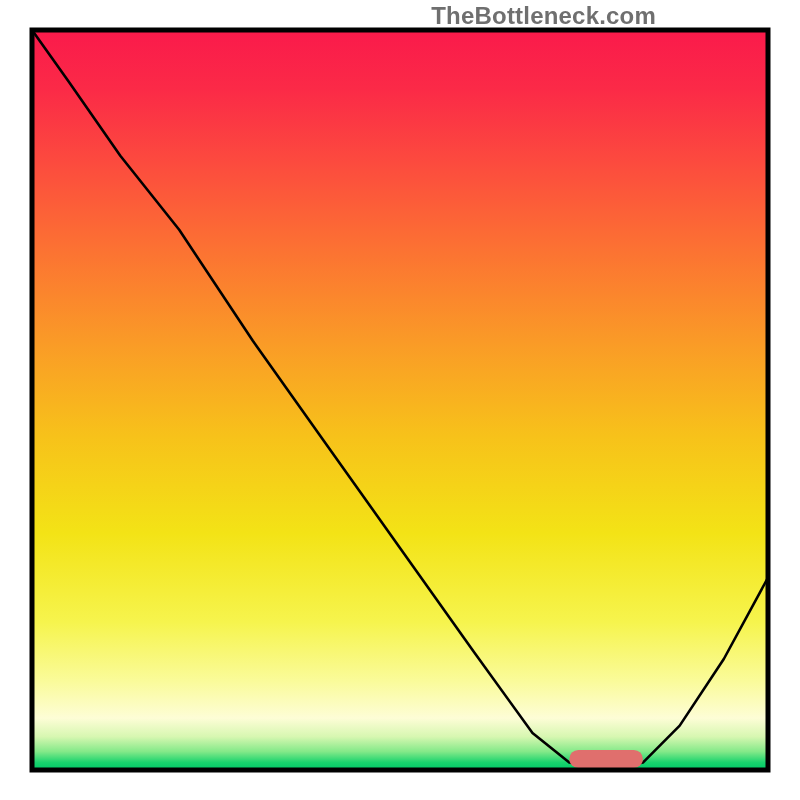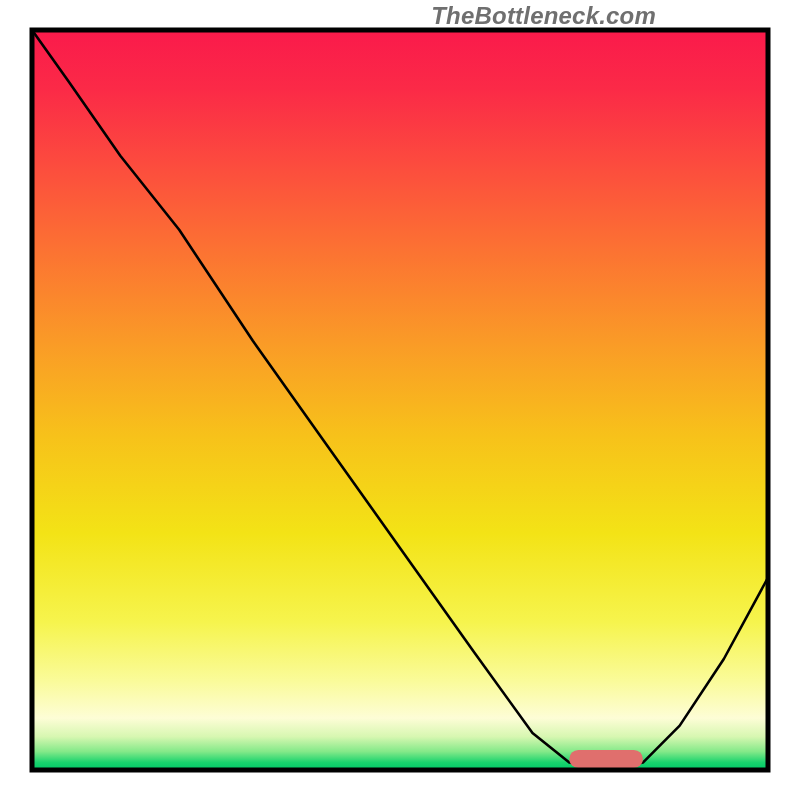--- a/index.html
+++ b/index.html
@@ -8,21 +8,20 @@
     width: 800px;
     height: 800px;
     overflow: hidden;
     background: #ffffff;
     font-family: Arial, Helvetica, sans-serif;
   }
   .stage {
     position: relative;
     width: 664px;
     height: 800px;
-    font-style: italic;
   }
   .watermark {
     position: absolute;
     top: 2px;
     right: 8px;
     font-size: 24px;
     font-weight: 600;
     color: #6f6f6f;
     letter-spacing: 0.2px;
     -webkit-font-smoothing: antialiased;

